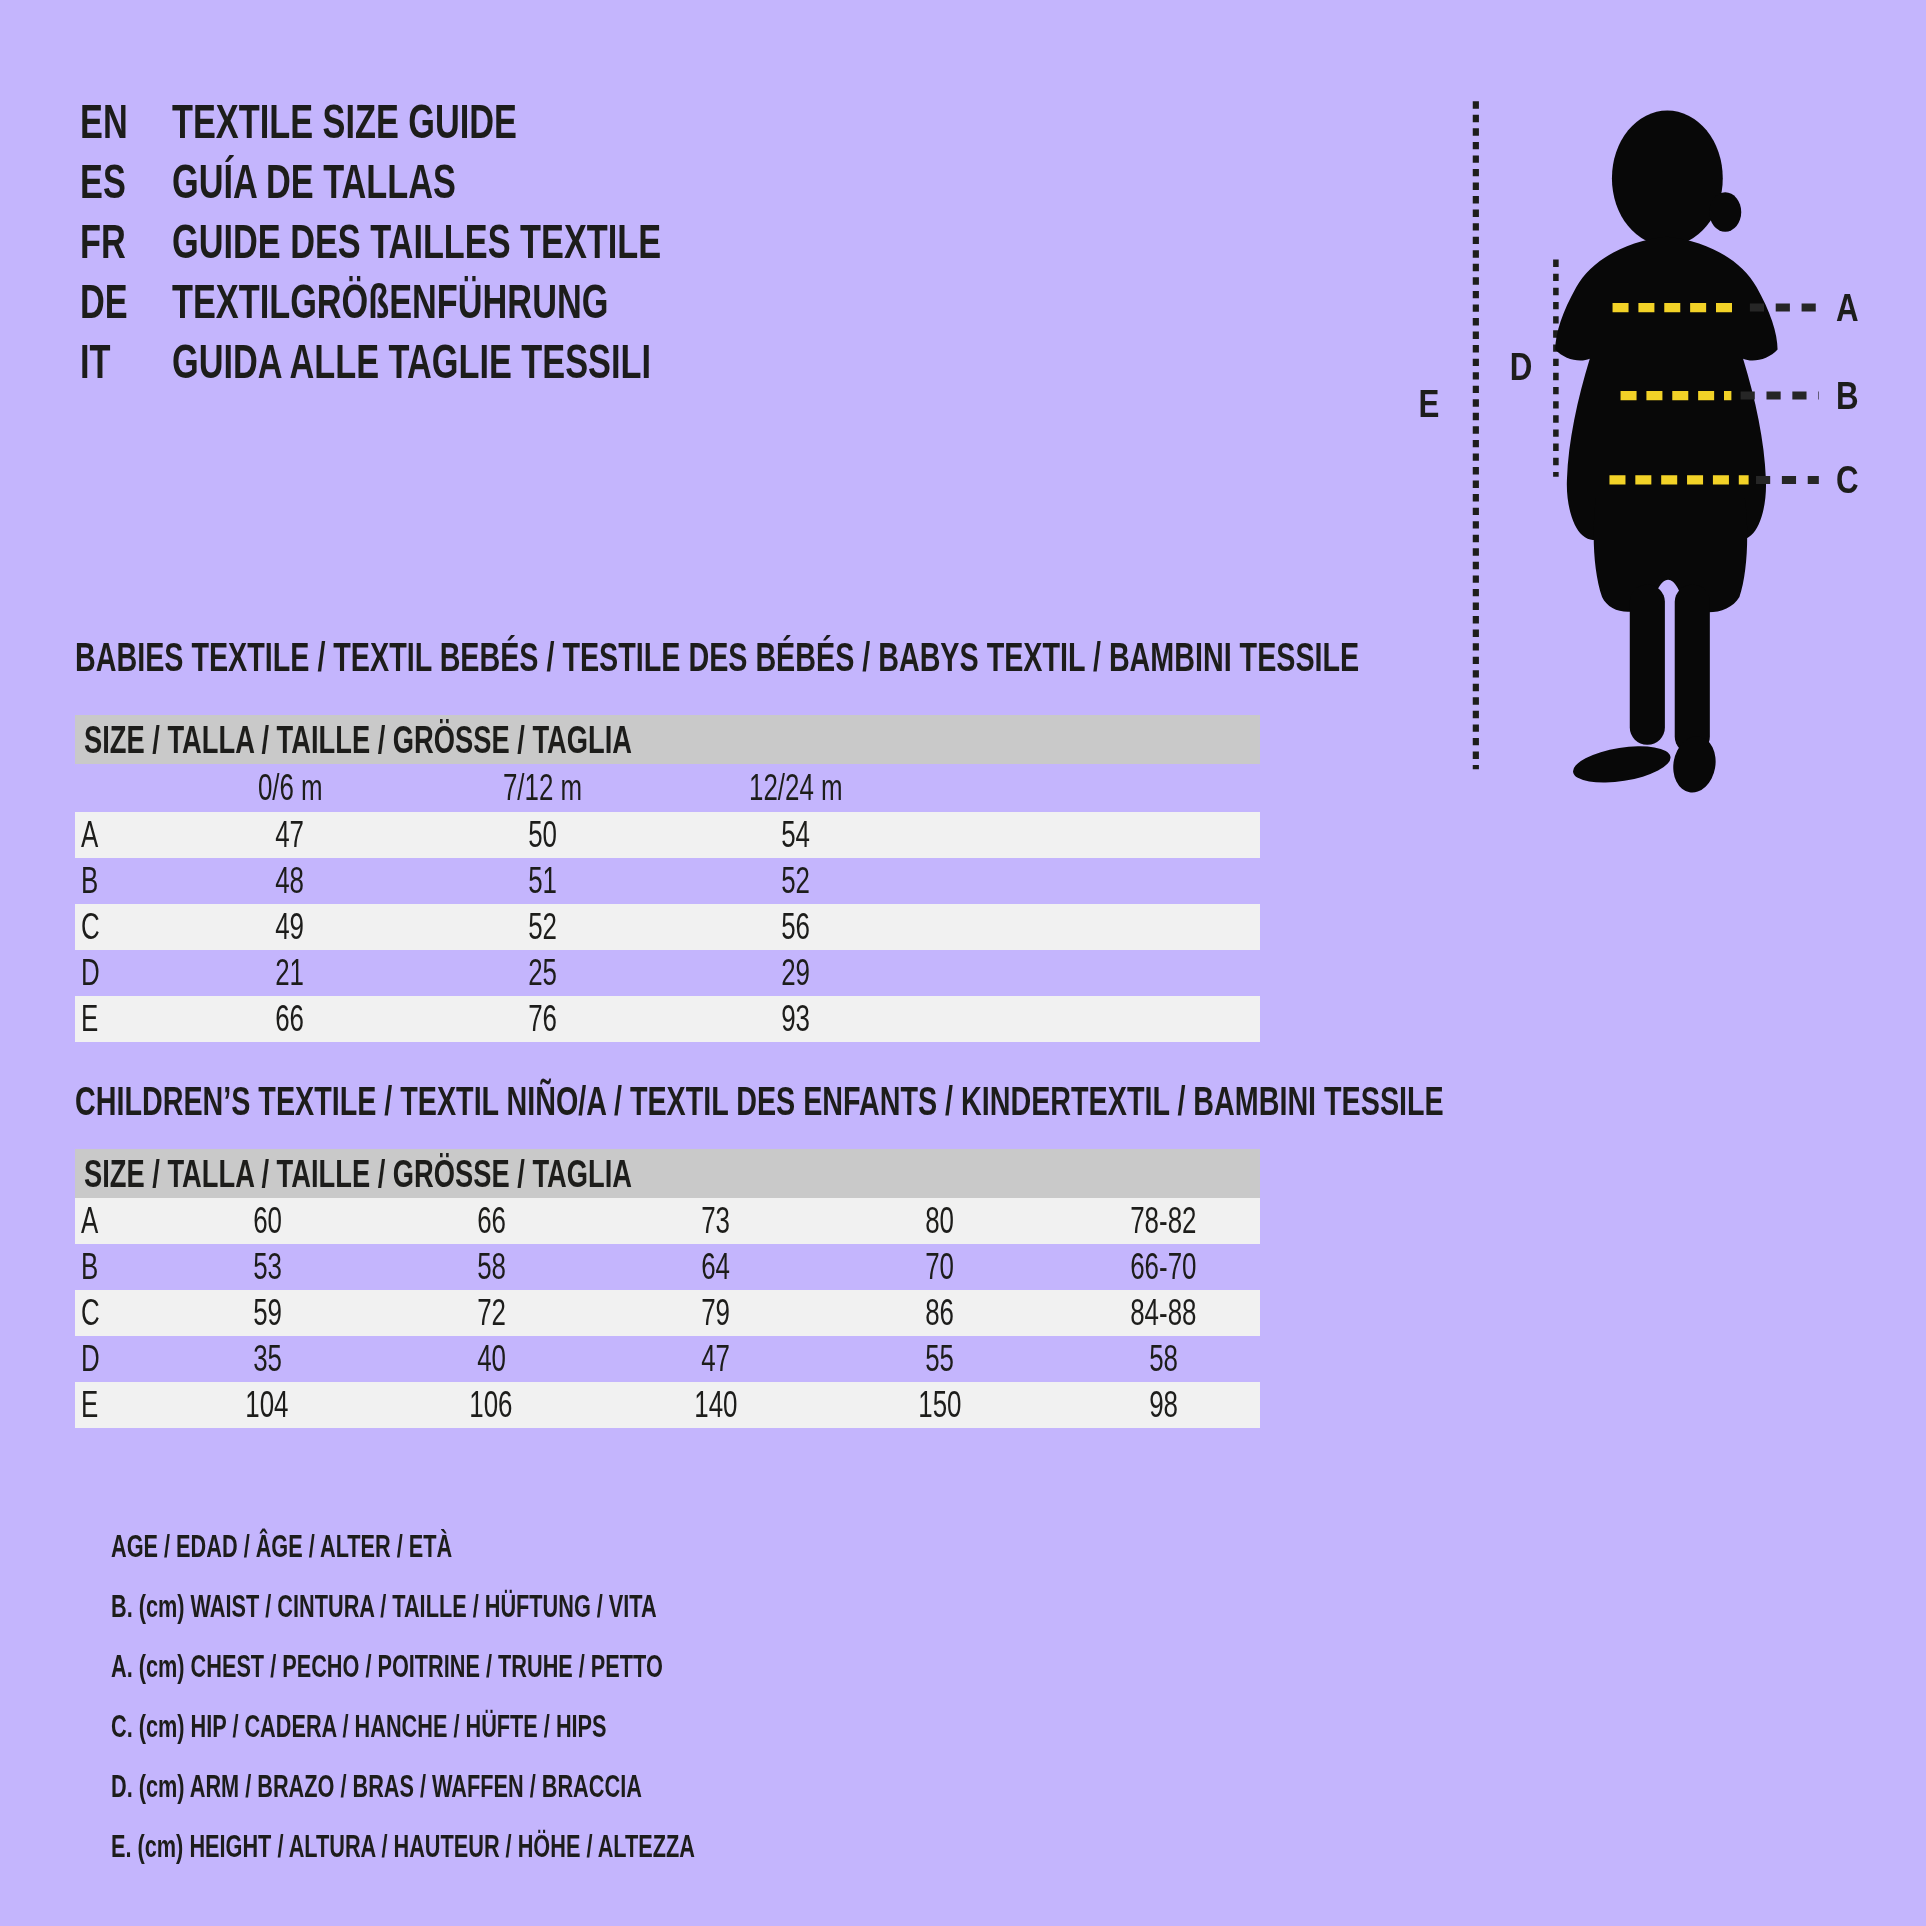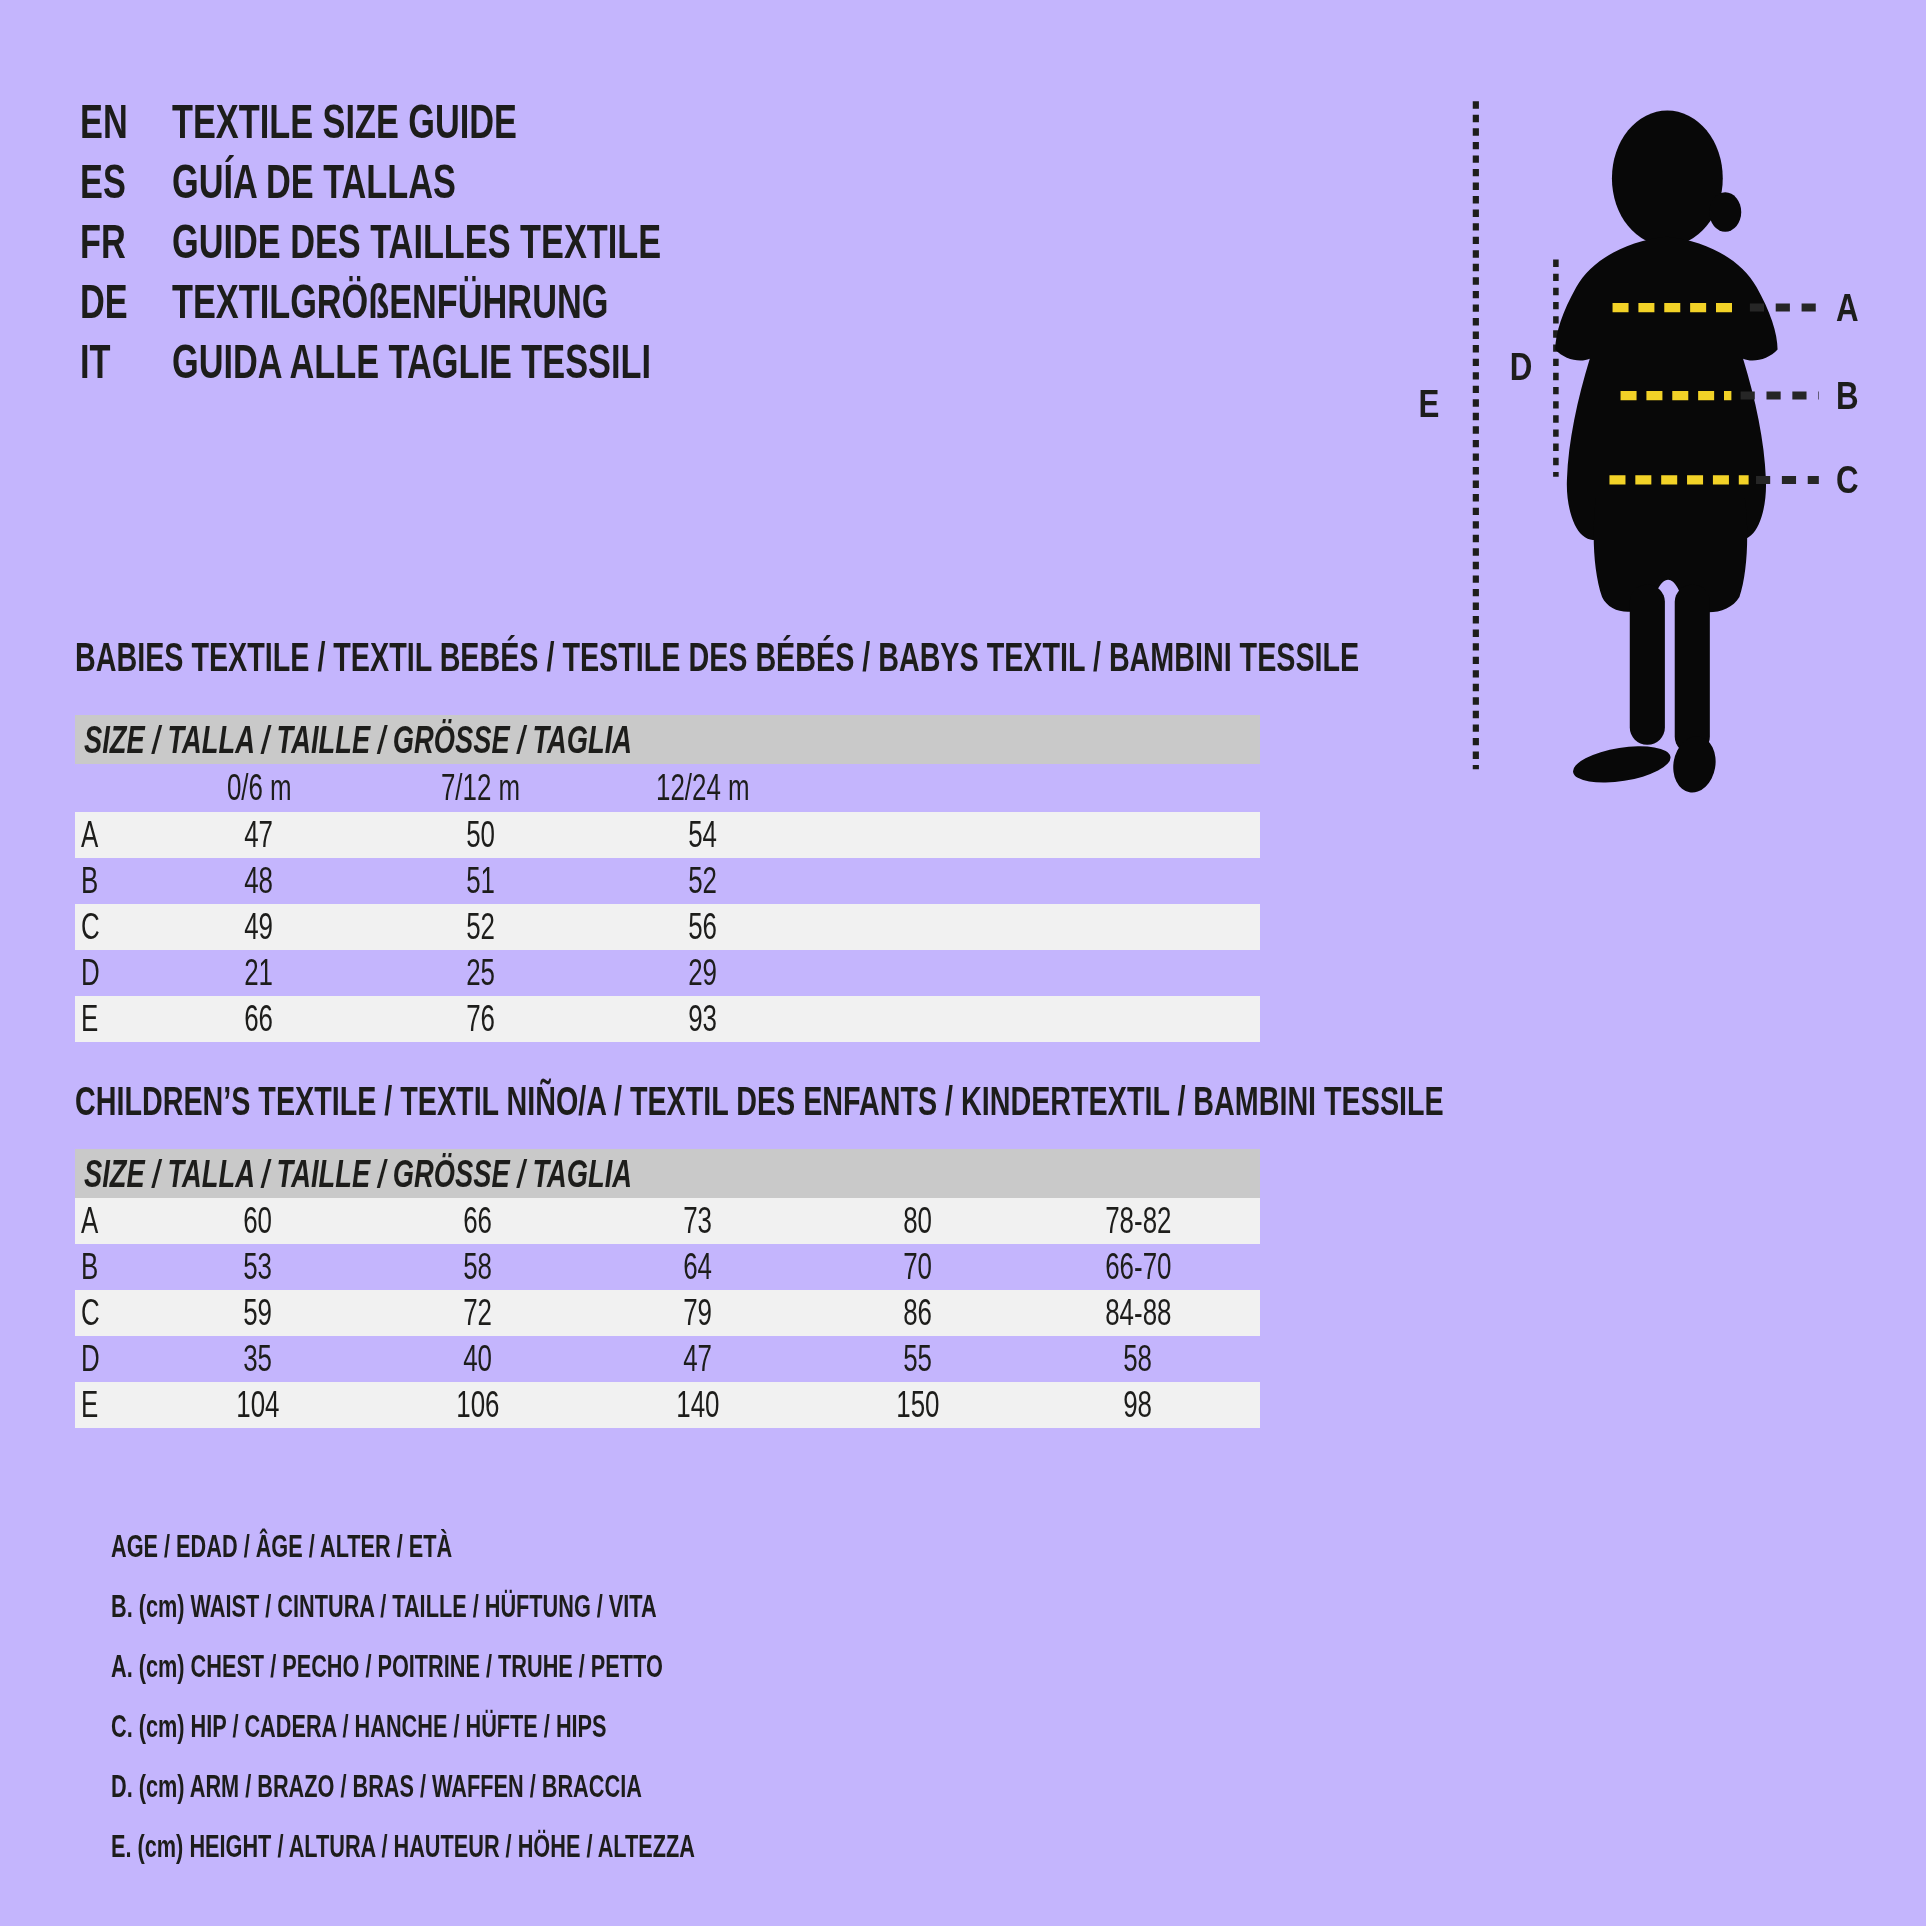--- a/index.html
+++ b/index.html
@@ -28,26 +28,26 @@
   .lang-title { position: absolute; left: 92px; }
   .lang-row { position: relative; width: 986px; }
 
   
   .sec-title { position: absolute; left: 75px; font-size: 41px; font-weight: 700; line-height: 43px; }
 
   
   .size-bar {
     position: absolute; left: 75px; width: 1185px; height: 49px;
     background: #c9c9c9; line-height: 49px;
-    font-size: 39px; font-weight: 700; padding-left: 9.2px; box-sizing: border-box; font-style: italic;
+    font-size: 39px; font-weight: 700; padding-left: 9.2px; box-sizing: border-box;
   }
 
   
   .grid { position: absolute; left: 75px; width: 1185px; }
-  .t-row { display: flex; height: 46px; line-height: 46px; }
+  .t-row { display: flex; height: 46px; line-height: 46px; gap: 31px; }
   .t-row.hdr { height: 48px; line-height: 48px; }
   .t-row.stripe { background: #f1f1f1; }
   .cell { font-size: 37px; font-weight: 400; text-align: center; }
   .rl { width: 73px; text-align: left; padding-left: 6.2px; box-sizing: border-box; font-weight: 400; }
   .cw3 { width: 222px; }
   .cw5 { width: 220px; }
   .hdr .cell { font-weight: 400; }
 
   
   .legend { position: absolute; left: 79px; top: 1517px; }

